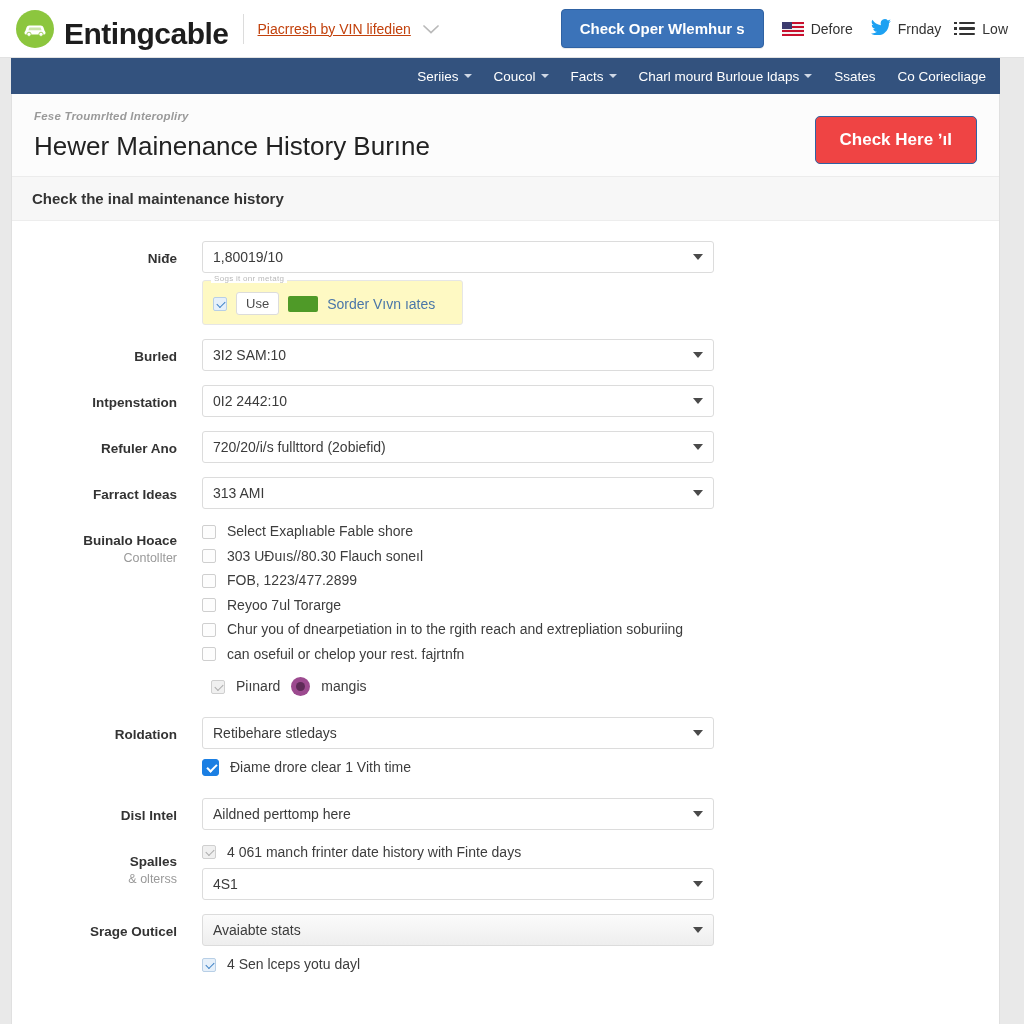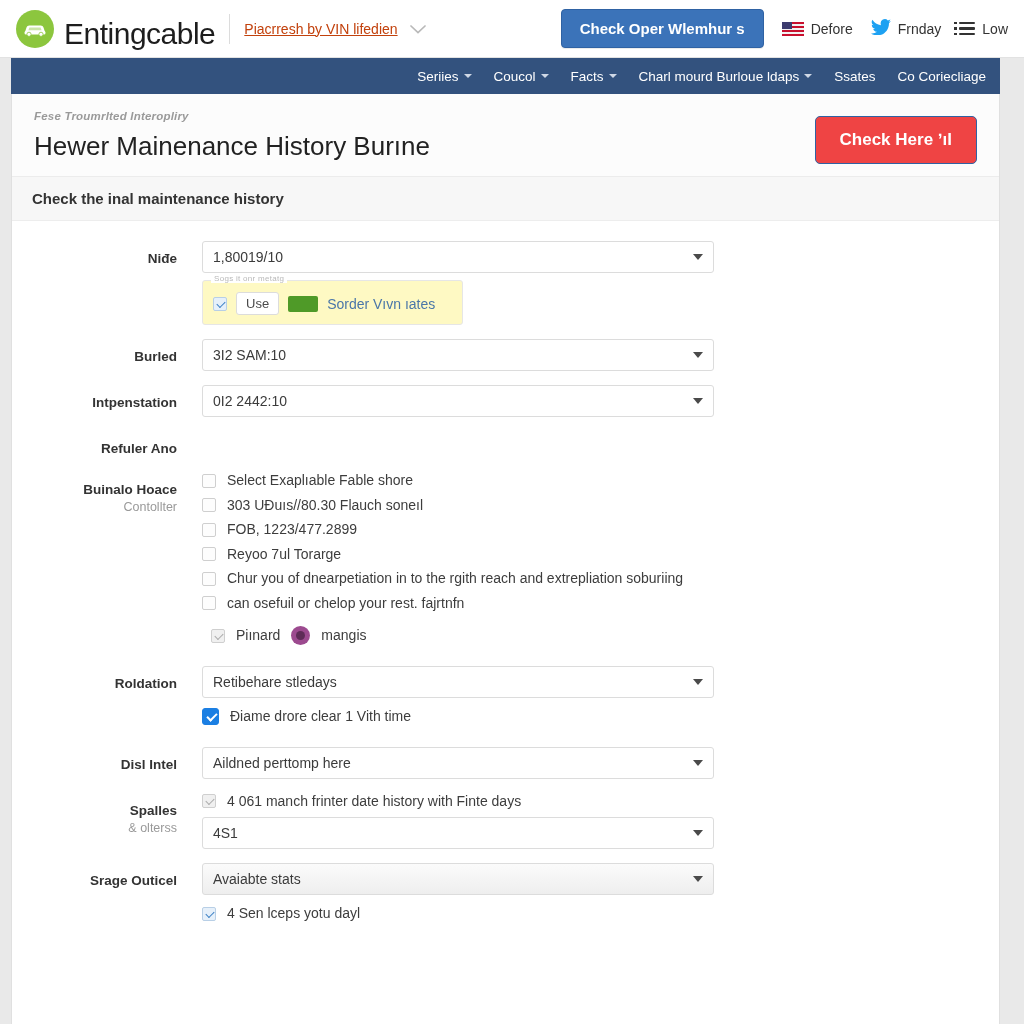--- a/index.html
+++ b/index.html
@@ -16,21 +16,21 @@
     position:absolute;left:0;top:0;width:1024px;height:58px;
     background:#ffffff;border-bottom:1px solid #e2e2e2;
     display:flex;align-items:center;box-sizing:border-box;padding:0 16px;
   }
   .logo-wrap{display:flex;align-items:center;flex:0 0 auto;}
   .logo-circle{
     width:38px;height:38px;border-radius:50%;background:#8cc63e;
     display:flex;align-items:center;justify-content:center;flex:0 0 auto;
   }
   .brand{
-    font-size:30px;font-weight:normal;color:#1d1d1d;margin-left:10px;
+    font-size:30px;font-weight:bold;color:#1d1d1d;margin-left:10px;
     letter-spacing:-0.5px;white-space:nowrap;margin-top:11px;
   }
   .brand-divider{width:1px;height:30px;background:#dcdcdc;margin:0 14px;}
   .vin-search{display:flex;align-items:flex-start;color:#c2410c;font-size:14px;white-space:nowrap;text-decoration:underline;}
   .chev{margin-left:12px;display:inline-block;}
   .top-right{margin-left:auto;display:flex;align-items:center;gap:18px;}
   .btn-blue{
     background:#3b73b9;color:#fff;border:1px solid #2f62a3;border-radius:4px;
     font-size:15px;font-weight:bold;padding:10px 18px;white-space:nowrap;
     box-shadow:0 1px 0 rgba(0,0,0,.08);
@@ -268,22 +268,37 @@
         <div class="ctl">
           <div class="select">
             <span class="val">0I2 2442:10</span>
             <span class="tri"></span>
           </div>
         </div>
       </div>
 
       <div class="row">
         <div class="lbl">Refuler Ano</div>
-      </div>
-
+        <div class="ctl">
+          <div class="select">
+            <span class="val">720/20/i/s fullttord (2obiefid)</span>
+            <span class="tri"></span>
+          </div>
+        </div>
+      </div>
+
+      <div class="row">
+        <div class="lbl">Farract Ideas</div>
+        <div class="ctl">
+          <div class="select">
+            <span class="val">313 AMI</span>
+            <span class="tri"></span>
+          </div>
+        </div>
+      </div>
 
       <div class="row">
         <div class="lbl">
           <span>Buinalo Hoace</span>
           <span class="sub">Contollter</span>
         </div>
         <div class="ctl">
           <div class="cb-line">
             <span class="cb"></span>
             <span class="txt">Select Exaplıable Fable shore</span>

